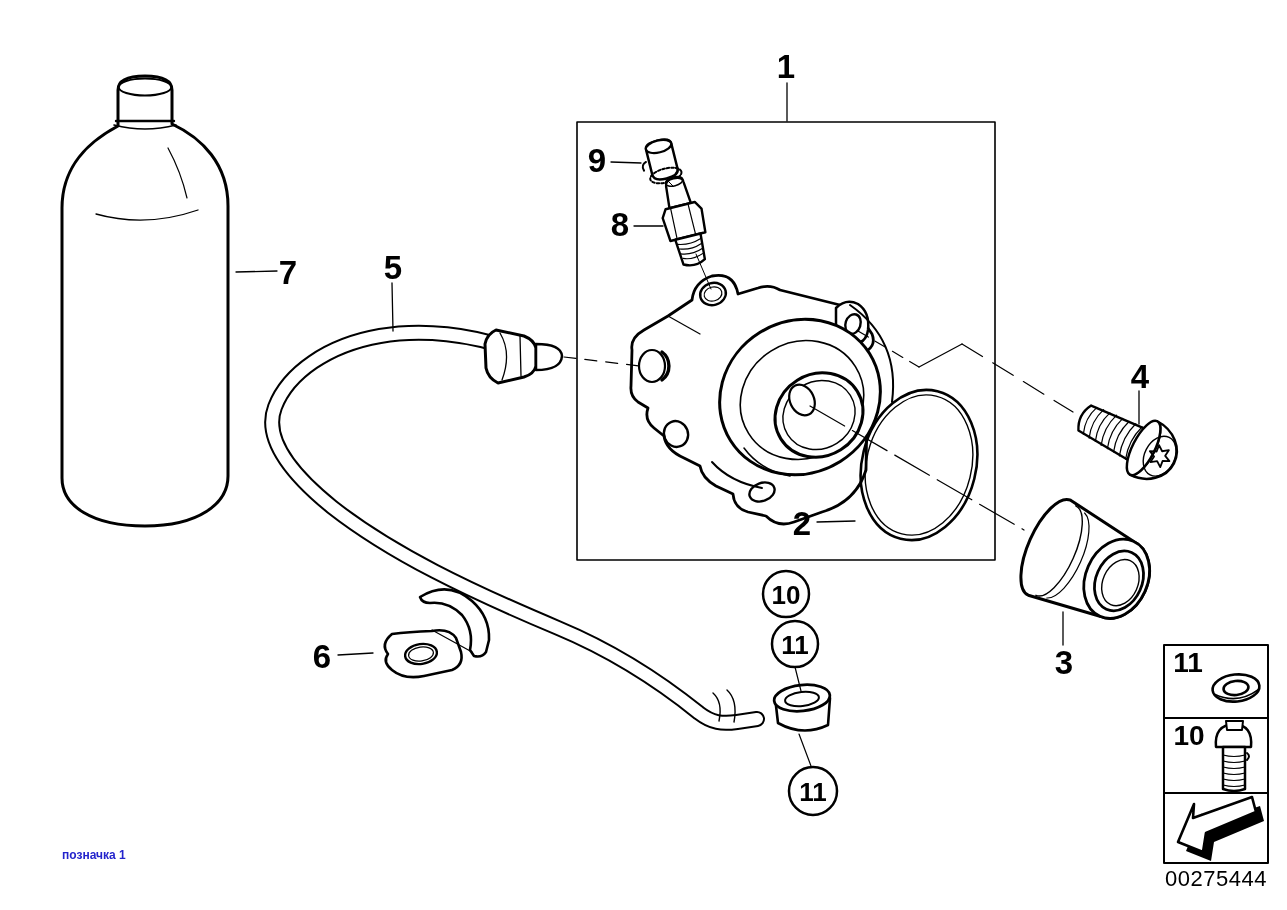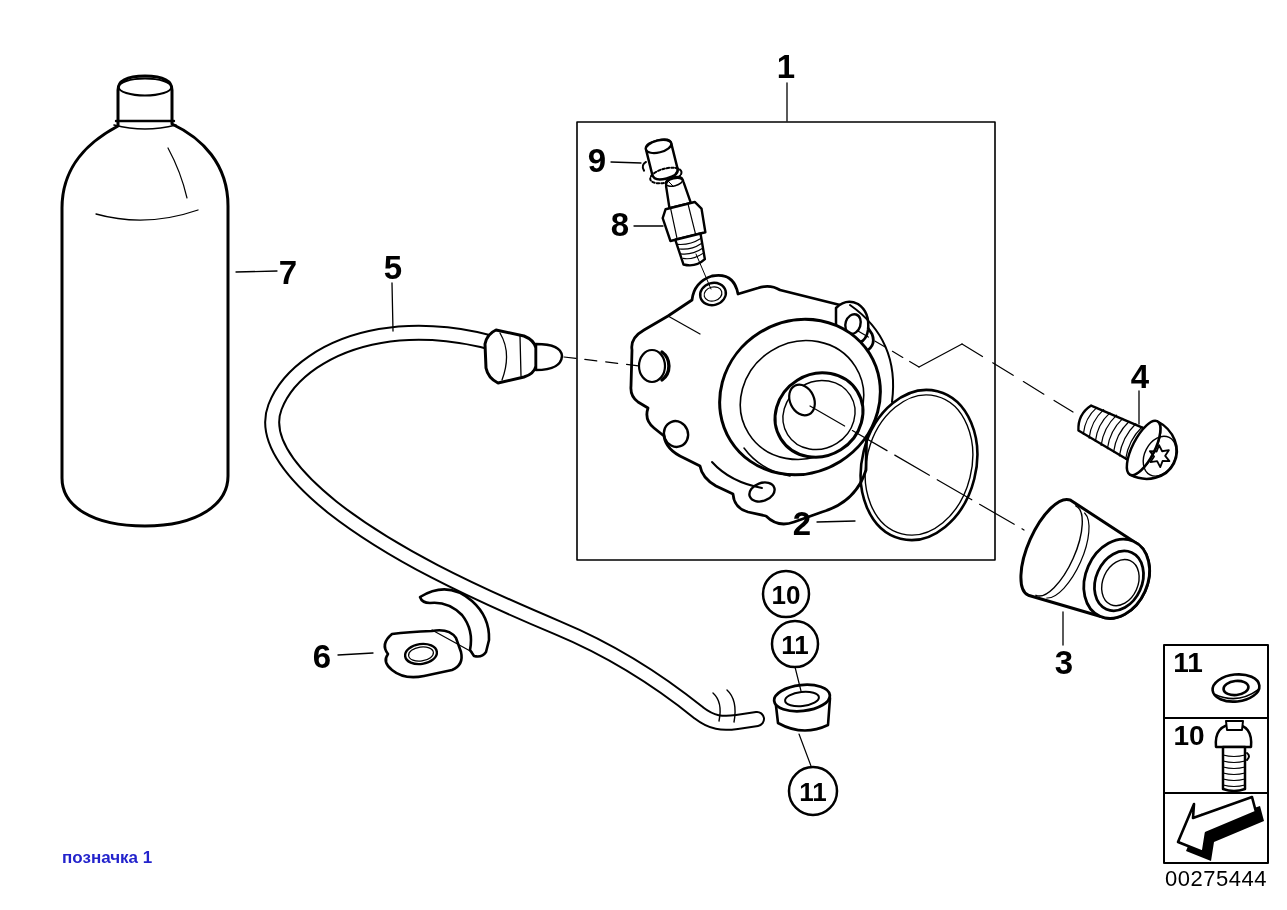--- a/index.html
+++ b/index.html
@@ -16,21 +16,21 @@
   }
   .bubble-num { font-size:26px; }
   .legend-num { font-size:28px; }
   .code {
     position:absolute; left:1162px; top:866px; width:108px;
     text-align:center; font-size:22px; color:#000; font-weight:400;
     letter-spacing:0.5px;
   }
   .note-link {
     position:absolute; left:62px; top:848px;
-    font-size:17px; font-weight:700; color:#2323cc; white-space:nowrap;
+    font-size:12px; font-weight:700; color:#2323cc; white-space:nowrap;
   }
   .watermark {
     position:absolute; left:20px; top:868px;
     font-size:20px; font-weight:700; color:#7b7b7b; white-space:nowrap;
     letter-spacing:-0.3px;
   }
 </style>
 </head>
 <body>
 

